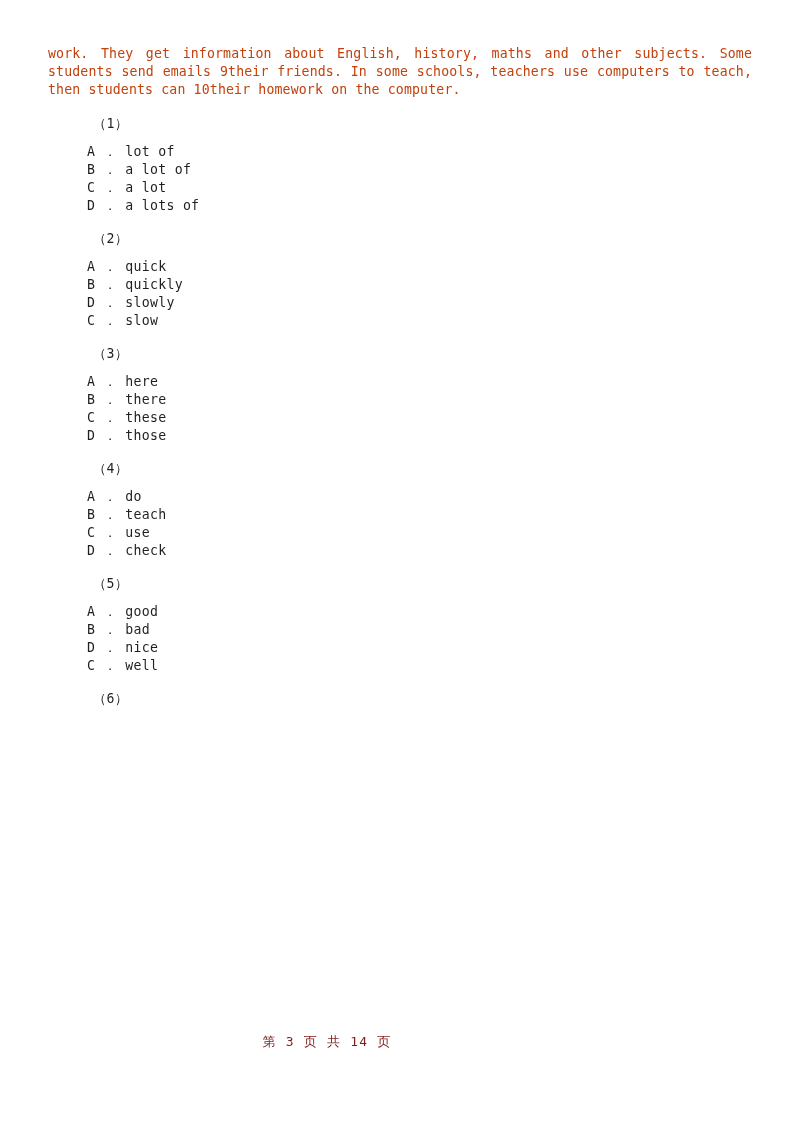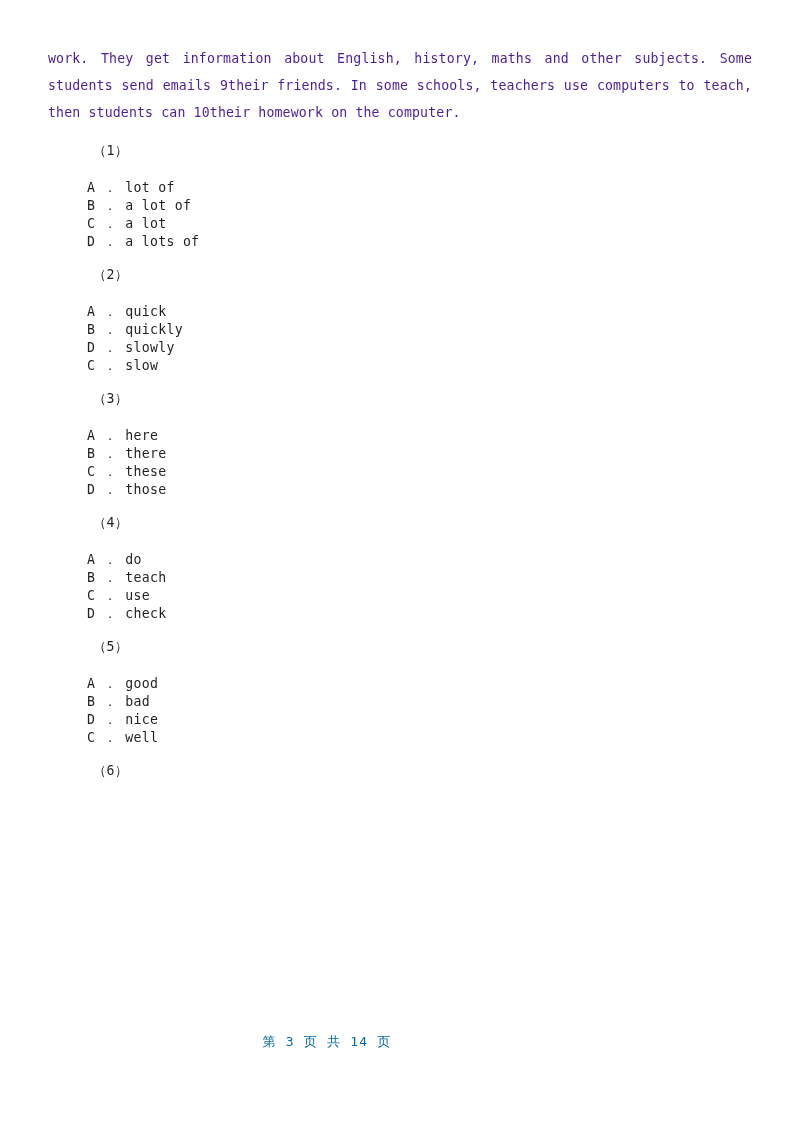--- a/index.html
+++ b/index.html
@@ -23,26 +23,26 @@
     height: 1132px;
   }
   .content {
     position: absolute;
     left: 48px;
     top: 45px;
     width: 704px;
   }
   .passage {
     font-size: 13.2px;
-    line-height: 27px;
+    line-height: 18px;
     text-align: justify;
     text-justify: inter-word;
     margin: 0;
     letter-spacing: 0.15px;
-    color: #4c1d95;
+    color: #c2410c;
   }
   .qblock {
     margin: 0;
   }
   .qnum {
     font-size: 13.2px;
     line-height: 16px;
     margin: 0;
     padding-left: 45px;
     color: #231f20;
@@ -51,31 +51,31 @@
   .qnum.first { margin-top: 17px; }
   .opt {
     font-size: 13.2px;
     line-height: 16px;
     margin: 0;
     padding-left: 39px;
     color: #231f20;
     letter-spacing: 0.3px;
     white-space: pre;
   }
-  .opt.first-opt { margin-top: 21px; }
+  .opt.first-opt { margin-top: 12px; }
   .opt + .opt { margin-top: 2px; }
   .qnum.follow { margin-top: 17px; }
   .footer {
     position: absolute;
     left: 0;
     top: 1033px;
     width: 654px;
     text-align: center;
     font-size: 13px;
-    color: #0369a1;
+    color: #7f1d1d;
     font-family: "DejaVu Sans Mono", "Liberation Mono", monospace;
     letter-spacing: 1.2px;
   }
 </style>
 </head>
 <body>
 
 <div class="page">
 
   <div class="content">

